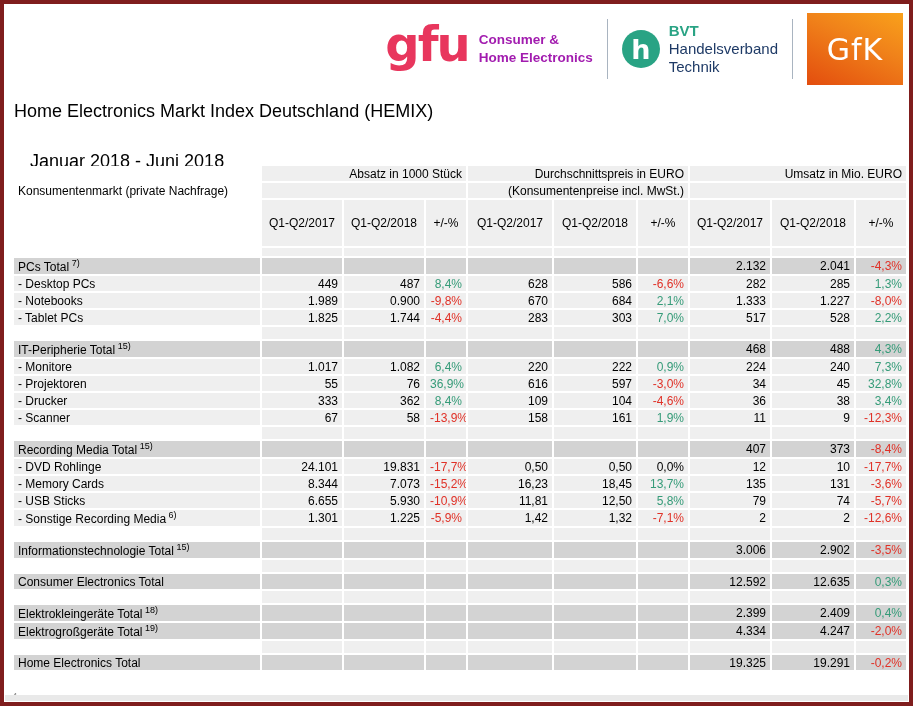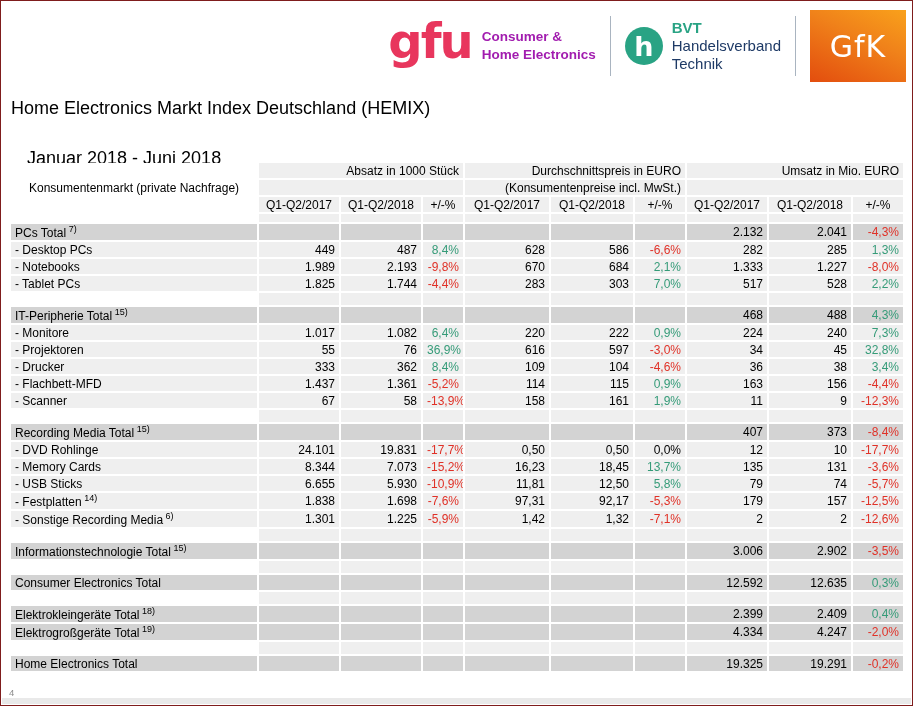--- a/index.html
+++ b/index.html
@@ -1,21 +1,21 @@
 <!DOCTYPE html>
 <html style="--pos: #359b78; --neg: #e03127; --neu: #000000; --section-bg: #d3d3d3; --item-bg: #efefef; --gfu: #e8365d; --bvt-teal: #29a384; --bvt-navy: #1e3a66;"><head>
 <meta charset="utf-8">
 <style>
   * { box-sizing: border-box; }
   html,body { margin:0; padding:0; background:#fff; }
   .slide {
     position: relative;
     width: 913px; height: 706px;
     background: #fff;
-    border: 1px solid #7f1d1d;
+    border: 4px solid #7f1d1d;
     font-family: "Liberation Sans", sans-serif;
     color: #000;
     overflow: hidden;
   }
 
   
   .logo-bar {
     position: absolute; top: 8px; right: 6px;
     display: flex; align-items: center; gap: 14px; height: 74px;
   }
@@ -54,23 +54,23 @@
   
   table.hemix {
     position: absolute; left: 8px; top: 160px;
     border-collapse: separate; border-spacing: 2px;
     font-size: 12px; table-layout: fixed; width: 896px;
   }
   td { height: 15px; padding: 0 4px; white-space: nowrap; overflow: hidden; }
   td.lbl  { text-align: left; background: var(--item-bg); }
   td.num  { text-align: right; background: var(--item-bg); }
   td.pct  { text-align: right; }
-  td.white { background: #fff; text-align: center; }
+  td.white { background: #fff; }
   .ghead  { background: var(--item-bg); text-align: right; }
-  .chead  { background: var(--item-bg); text-align: center; padding: 0 1px; }
+  .chead  { background: var(--item-bg); text-align: center; padding: 16px 1px; }
   tr.section td { background: var(--section-bg); }
   tr.spacer td { height: 12px; }
   tr.spacer td.lbl { background: #fff; }
   tr.hdr-spacer td { height: 8px; }
   tr.hdr-spacer td.lbl { background: #fff; }
   sup { font-size: 9px; }
   .pct-pos { color: var(--pos); }
   .pct-neg { color: var(--neg); }
   .pct-neu { color: var(--neu); }
 
@@ -186,21 +186,21 @@
           <td class="num">628</td>
           <td class="num">586</td>
           <td class="num pct pct-neg">-6,6%</td>
           <td class="num">282</td>
           <td class="num">285</td>
           <td class="num pct pct-pos">1,3%</td>
         </tr>
         <tr class="item">
           <td class="lbl">- Notebooks</td>
           <td class="num">1.989</td>
-          <td class="num">2.193</td>
+          <td class="num">0.900</td>
           <td class="num pct pct-neg">-9,8%</td>
           <td class="num">670</td>
           <td class="num">684</td>
           <td class="num pct pct-pos">2,1%</td>
           <td class="num">1.333</td>
           <td class="num">1.227</td>
           <td class="num pct pct-neg">-8,0%</td>
         </tr>
         <tr class="item">
           <td class="lbl">- Tablet PCs</td>
@@ -268,32 +268,20 @@
           <td class="num">362</td>
           <td class="num pct pct-pos">8,4%</td>
           <td class="num">109</td>
           <td class="num">104</td>
           <td class="num pct pct-neg">-4,6%</td>
           <td class="num">36</td>
           <td class="num">38</td>
           <td class="num pct pct-pos">3,4%</td>
         </tr>
         <tr class="item">
-          <td class="lbl">- Flachbett-MFD</td>
-          <td class="num">1.437</td>
-          <td class="num">1.361</td>
-          <td class="num pct pct-neg">-5,2%</td>
-          <td class="num">114</td>
-          <td class="num">115</td>
-          <td class="num pct pct-pos">0,9%</td>
-          <td class="num">163</td>
-          <td class="num">156</td>
-          <td class="num pct pct-neg">-4,4%</td>
-        </tr>
-        <tr class="item">
           <td class="lbl">- Scanner</td>
           <td class="num">67</td>
           <td class="num">58</td>
           <td class="num pct pct-neg">-13,9%</td>
           <td class="num">158</td>
           <td class="num">161</td>
           <td class="num pct pct-pos">1,9%</td>
           <td class="num">11</td>
           <td class="num">9</td>
           <td class="num pct pct-neg">-12,3%</td>
@@ -352,32 +340,20 @@
           <td class="num">5.930</td>
           <td class="num pct pct-neg">-10,9%</td>
           <td class="num">11,81</td>
           <td class="num">12,50</td>
           <td class="num pct pct-pos">5,8%</td>
           <td class="num">79</td>
           <td class="num">74</td>
           <td class="num pct pct-neg">-5,7%</td>
         </tr>
         <tr class="item">
-          <td class="lbl">- Festplatten<sup> 14)</sup></td>
-          <td class="num">1.838</td>
-          <td class="num">1.698</td>
-          <td class="num pct pct-neg">-7,6%</td>
-          <td class="num">97,31</td>
-          <td class="num">92,17</td>
-          <td class="num pct pct-neg">-5,3%</td>
-          <td class="num">179</td>
-          <td class="num">157</td>
-          <td class="num pct pct-neg">-12,5%</td>
-        </tr>
-        <tr class="item">
           <td class="lbl">- Sonstige Recording Media<sup> 6)</sup></td>
           <td class="num">1.301</td>
           <td class="num">1.225</td>
           <td class="num pct pct-neg">-5,9%</td>
           <td class="num">1,42</td>
           <td class="num">1,32</td>
           <td class="num pct pct-neg">-7,1%</td>
           <td class="num">2</td>
           <td class="num">2</td>
           <td class="num pct pct-neg">-12,6%</td>

